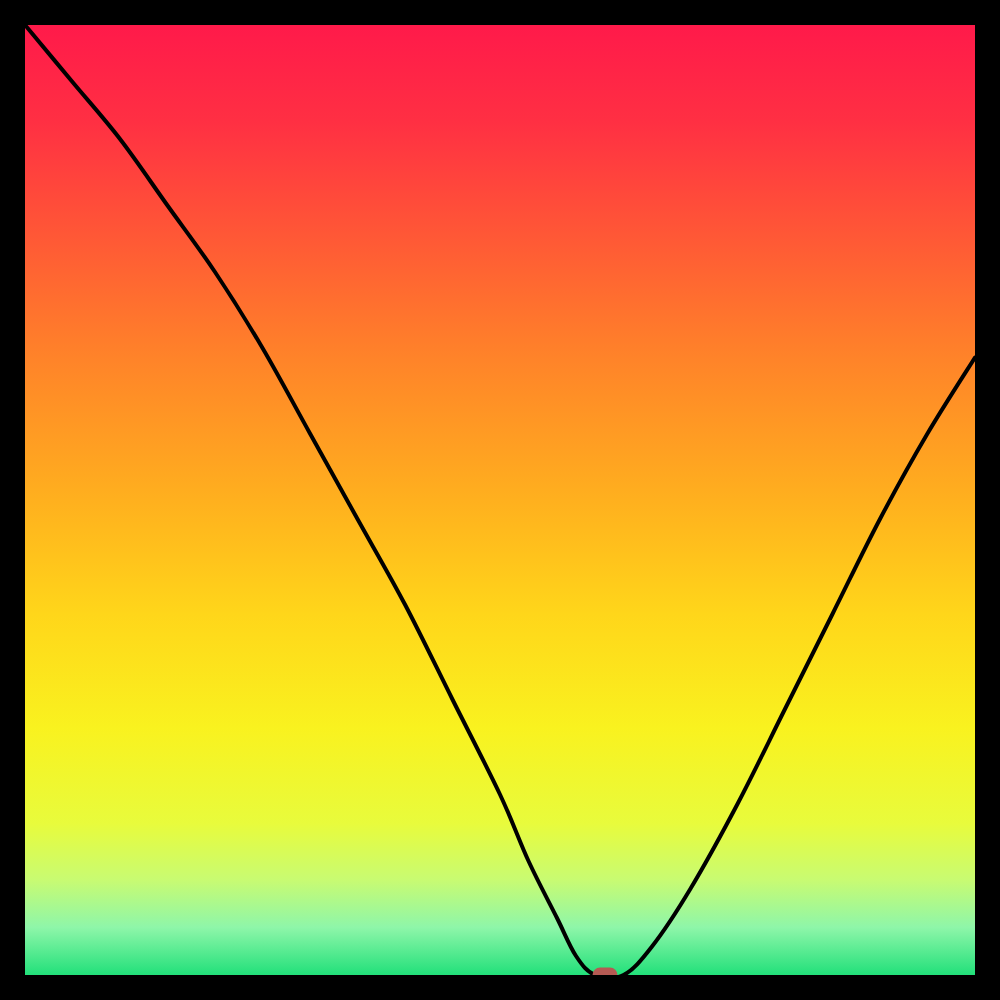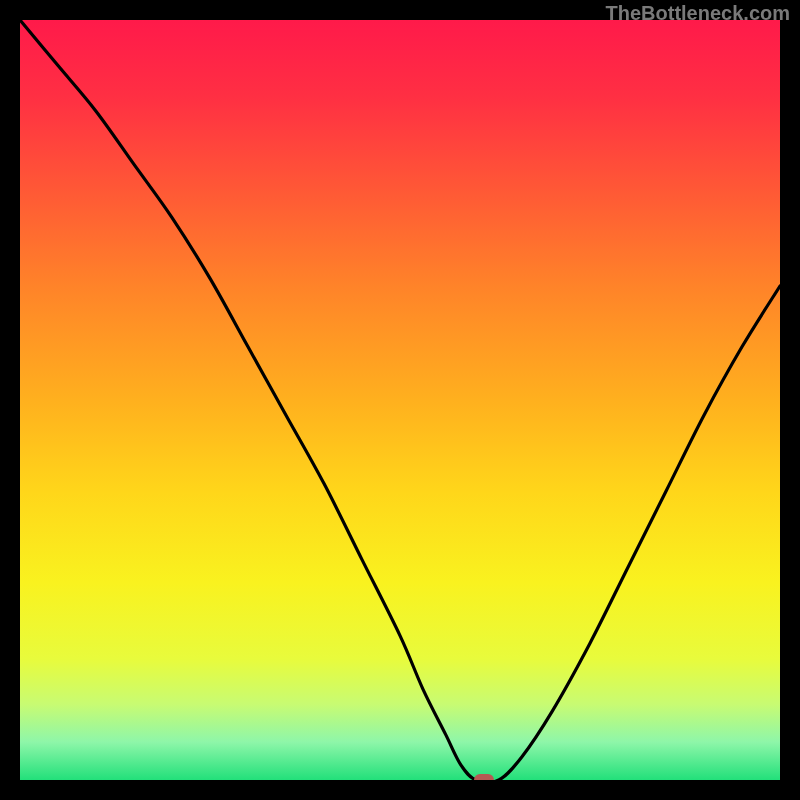--- a/index.html
+++ b/index.html
@@ -81,14 +81,13 @@
       <rect x="0" y="0" width="760" height="760" fill="url(#bgGrad)"></rect>
     </svg>
 
     <svg class="curve-svg" viewBox="0 0 760 760" preserveAspectRatio="none">
       <path id="curvePath" d="M 0 0 C 6.333333333333333 7.600000000000004, 25.333333333333336 30.400000000000013, 38 45.60000000000002 C 50.666666666666664 60.80000000000003, 63.333333333333336 74.73333333333339, 76 91.20000000000005 C 88.66666666666667 107.6666666666667, 101.33333333333333 126.66666666666664, 114 144.39999999999998 C 126.66666666666667 162.1333333333333, 139.33333333333334 178.60000000000002, 152 197.60000000000002 C 164.66666666666666 216.60000000000002, 177.33333333333334 236.86666666666665, 190 258.4 C 202.66666666666666 279.9333333333333, 215.33333333333334 304, 228 326.8 C 240.66666666666666 349.6, 253.33333333333334 372.4, 266 395.2 C 278.6666666666667 418, 291.3333333333333 439.5333333333333, 304 463.59999999999997 C 316.6666666666667 487.66666666666663, 329.3333333333333 514.2666666666667, 342 539.6 C 354.6666666666667 564.9333333333334, 369.8666666666667 594.0666666666667, 380 615.6 C 390.1333333333333 637.1333333333333, 395.2 652.3333333333333, 402.8 668.8 C 410.40000000000003 685.2666666666667, 419.2666666666667 701.7333333333333, 425.6 714.4 C 431.93333333333334 727.0666666666666, 435.7333333333333 737.1999999999999, 440.79999999999995 744.8 C 445.8666666666666 752.4, 449.66666666666663 757.4666666666667, 456 760 C 462.33333333333337 762.5333333333333, 471.2 763.8, 478.8 760 C 486.40000000000003 756.2, 492.73333333333335 748.6, 501.6 737.2 C 510.4666666666667 725.8000000000001, 520.6 710.6, 532 691.6 C 543.4 672.6, 557.3333333333334 647.2666666666667, 570 623.2 C 582.6666666666666 599.1333333333334, 595.3333333333334 572.5333333333334, 608 547.2 C 620.6666666666666 521.8666666666667, 633.3333333333334 496.5333333333333, 646 471.2 C 658.6666666666666 445.8666666666667, 671.3333333333334 419.26666666666665, 684 395.2 C 696.6666666666666 371.1333333333333, 709.3333333333334 348.33333333333337, 722 326.8 C 734.6666666666666 305.26666666666665, 753.6666666666666 276.1333333333333, 760 266" fill="none" stroke="#000" stroke-width="3.2" stroke-linecap="round" stroke-linejoin="round"></path>
     </svg>
 
     <div class="marker" id="marker" style="left: 463.6px; top: 760px; background: rgb(181, 90, 83);"></div>
   </div>
 
-  <div class="watermark">TheBottleneck.com</div>
 </div>
 
 </body></html>

